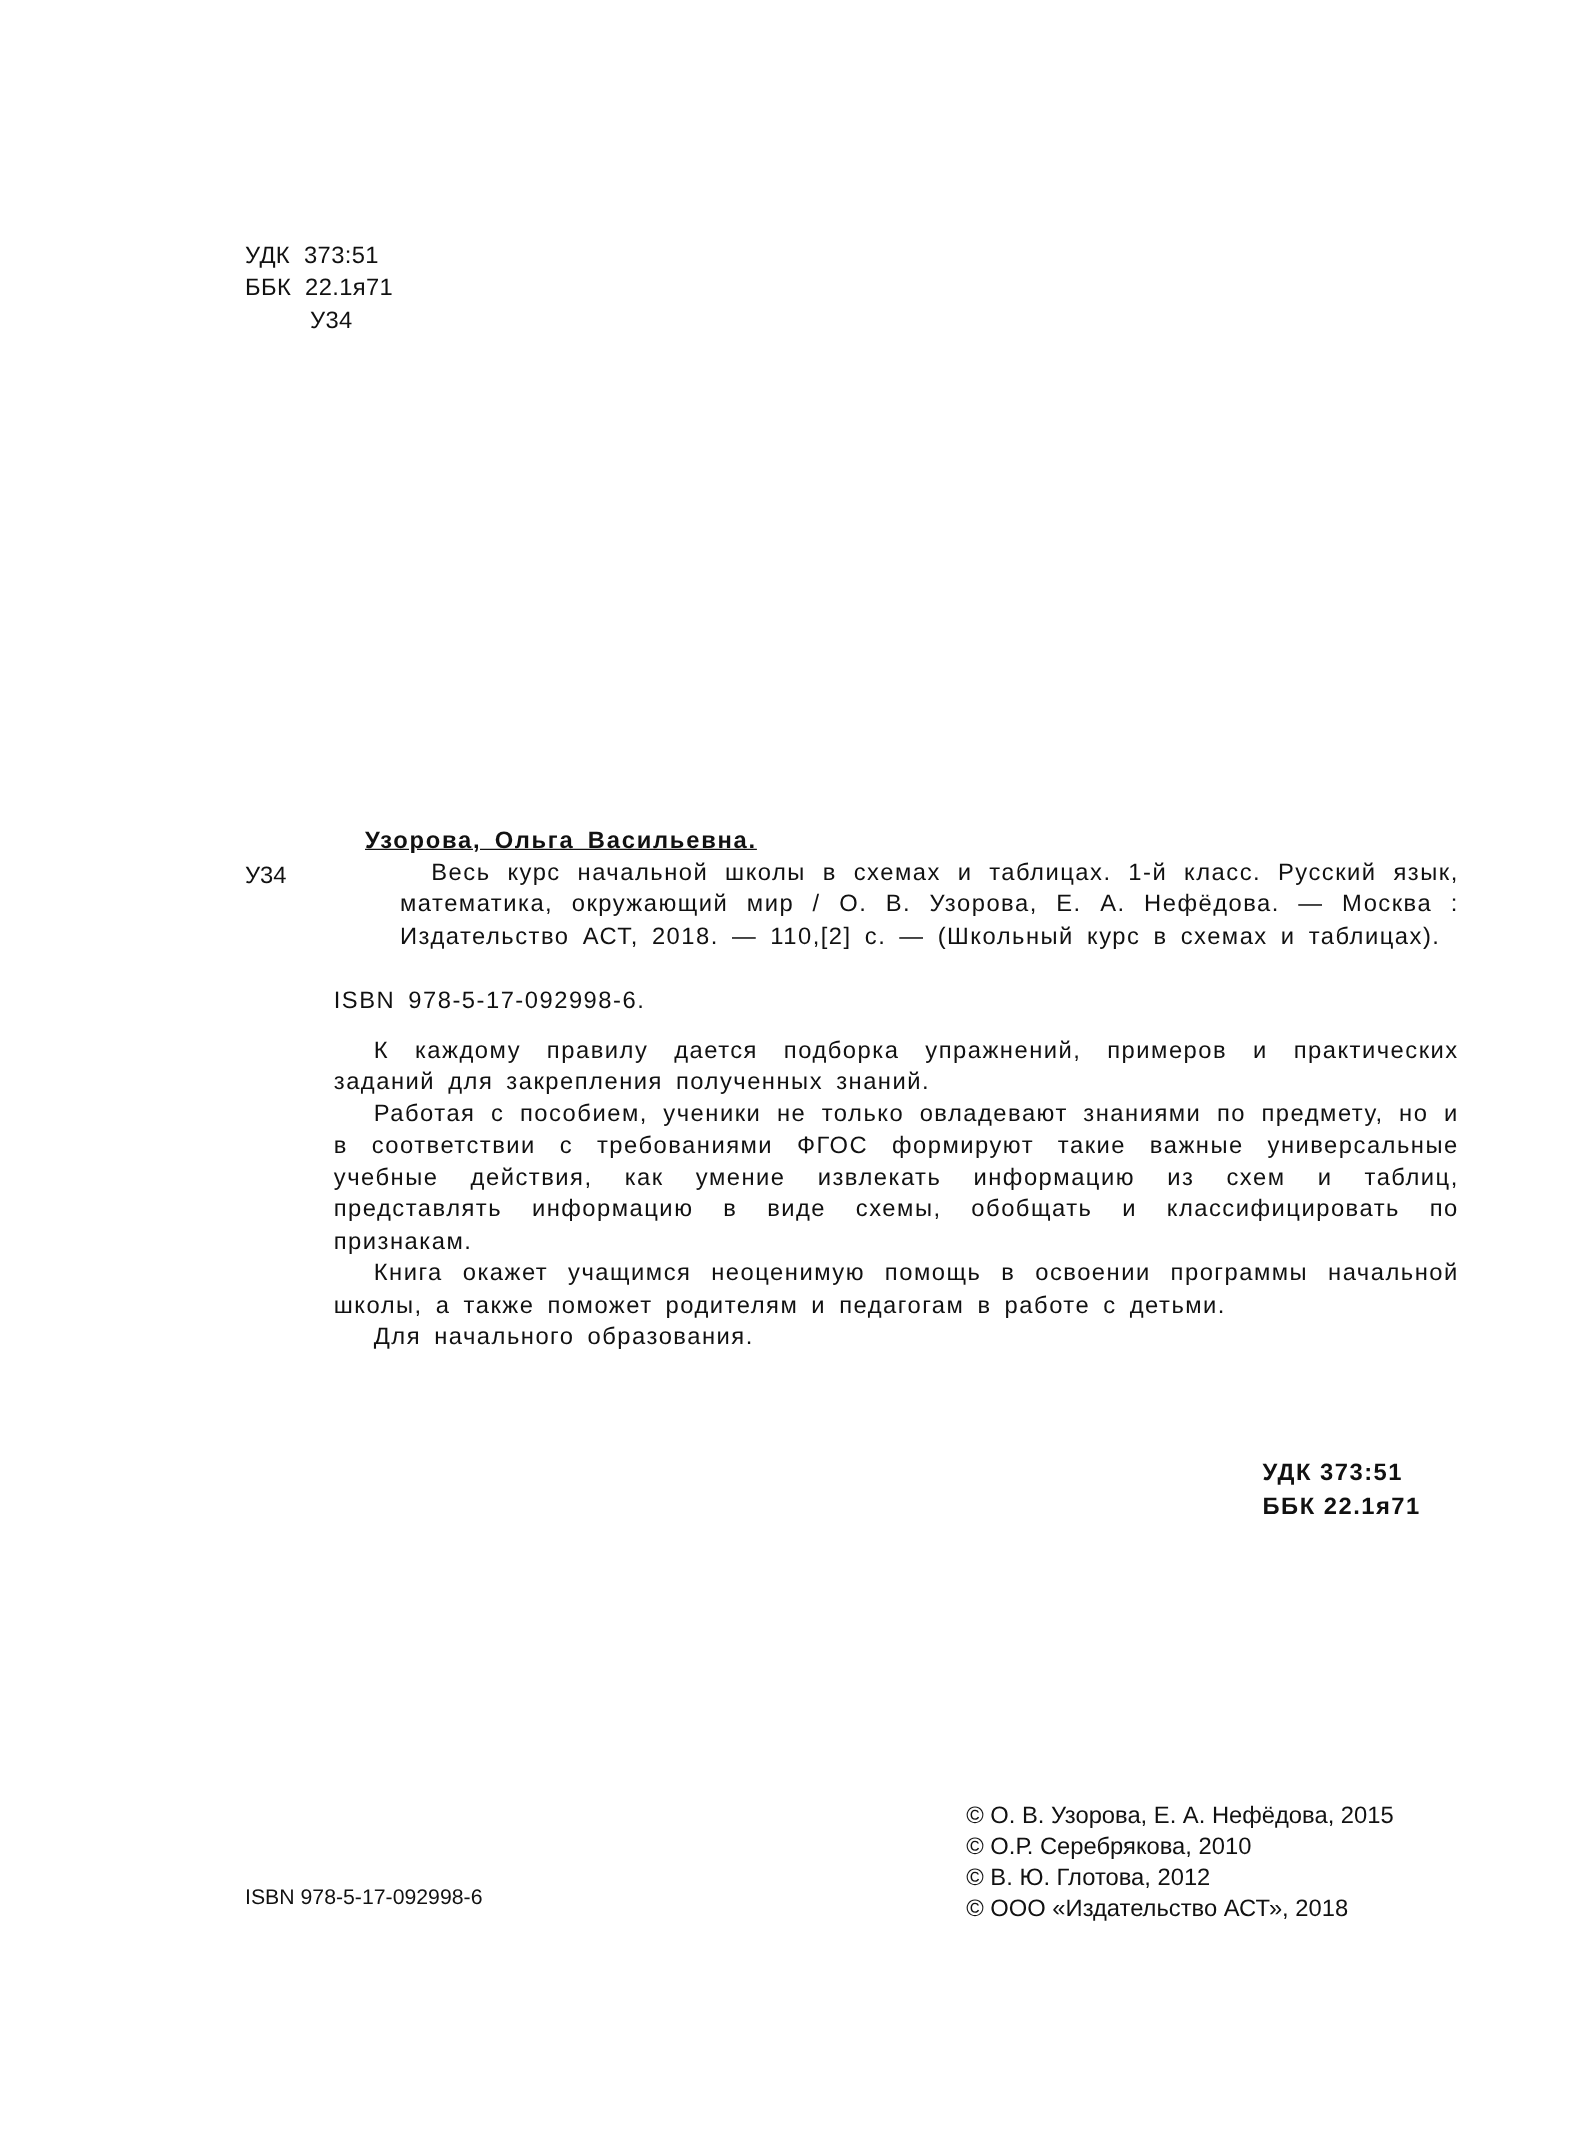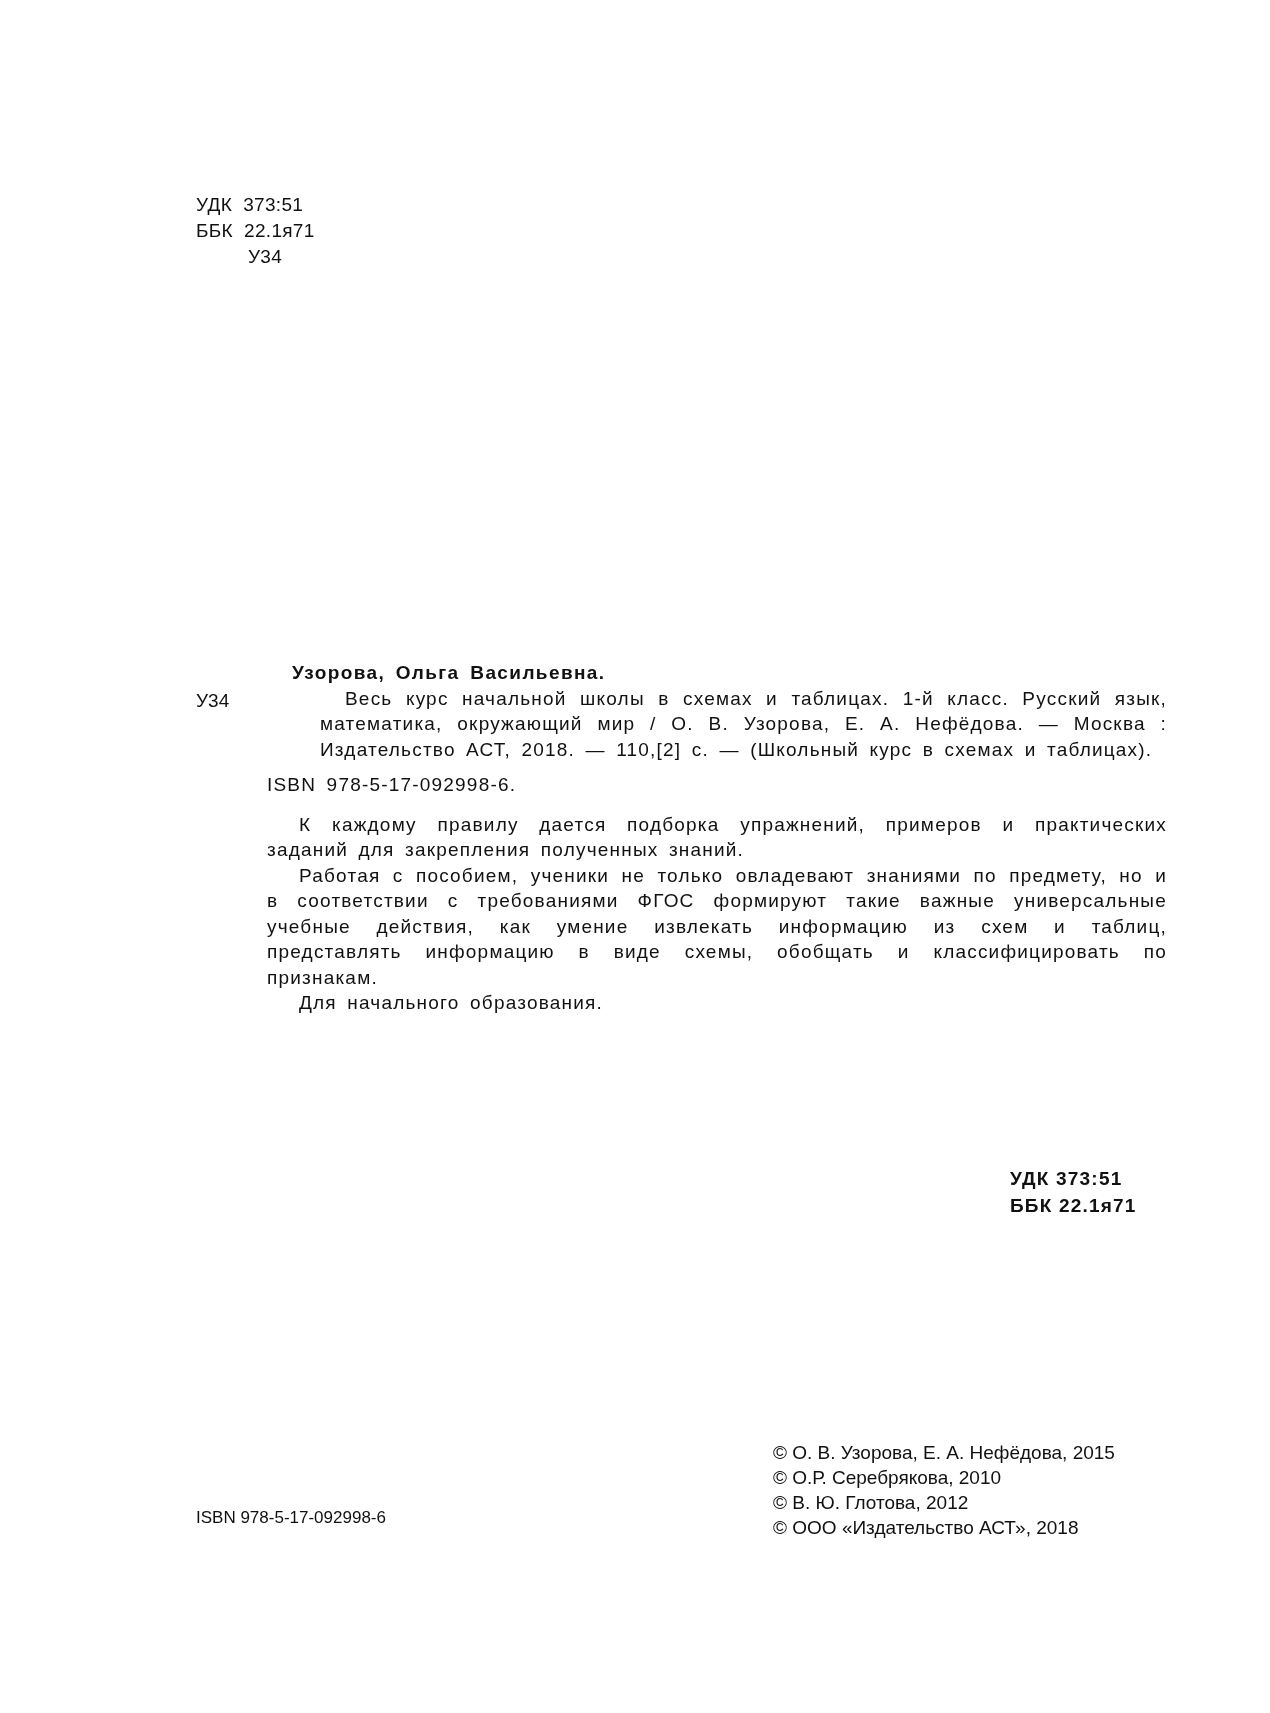--- a/index.html
+++ b/index.html
@@ -8,23 +8,23 @@
       font-family: "Liberation Sans", "DejaVu Sans", sans-serif;
       color: #111111;
     }
     .abs { position: absolute; }
     .topcodes { left: 196px; top: 192px; font-size: 19px; line-height: 26px; letter-spacing: 0.3px; }
     .topcodes .code-line { white-space: pre; }
     .topcodes .author-mark { padding-left: 52px; }
 
     .card-mark { left: 196px; top: 690px; font-size: 19px; }
     .card { left: 292px; top: 660px; width: 875px; font-size: 19px; line-height: 25.5px; letter-spacing: 1.2px; word-spacing: 4px; }
-    .card .author { font-weight: bold; letter-spacing: 1.4px; }
+    .card .author { font-weight: bold; letter-spacing: 1.4px; text-decoration: underline; }
     .card p { margin: 0; text-align: justify; text-align-last: left; }
-    .card .isbn { margin-top: 10px; }
+    .card .isbn { margin-top: 26px; }
     .card .annot { margin-top: 14px; }
     .card .annot p { text-indent: 32px; }
     .card .bib { text-indent: 0; }
 
     .bottomcodes { left: 1010px; top: 1165px; font-size: 19px; line-height: 27px; font-weight: bold; letter-spacing: 1.2px; }
     .bottomcodes div { white-space: pre; }
 
     .isbn-bottom { left: 196px; top: 1508px; font-size: 17px; }
     .copyrights { left: 773px; top: 1440px; font-size: 19px; line-height: 25px; }
     .copyrights div { white-space: nowrap; }
@@ -40,20 +40,21 @@
 
 <div class="abs card-mark">У34</div>
 
 <div class="abs card">
   <div class="author">Узорова, Ольга Васильевна.</div>
   <p class="bib" style="text-indent:0;margin-left:28px;"><span>Весь курс начальной школы в схемах и таблицах. 1-й класс. Русский язык, математика, окружающий мир / О. В. Узорова, Е. А. Нефёдова. — Москва : Издательство АСТ, 2018. — 110,[2] с. — (Школьный курс в схемах и таблицах).</span></p>
   <p class="isbn" style="margin-left:-25px;">ISBN 978-5-17-092998-6.</p>
   <div class="annot" style="margin-left:-25px;">
     <p>К каждому правилу дается подборка упражнений, примеров и практических заданий для закрепления полученных знаний.</p>
     <p>Работая с пособием, ученики не только овладевают знаниями по предмету, но и в соответствии с требованиями ФГОС формируют такие важные универсальные учебные действия, как умение извлекать информацию из схем и таблиц, представлять информацию в виде схемы, обобщать и классифицировать по признакам.</p>
+    <p>Книга окажет учащимся неоценимую помощь в освоении программы начальной школы, а также поможет родителям и педагогам в работе с детьми.</p>
     <p>Для начального образования.</p>
   </div>
 </div>
 
 <div class="abs bottomcodes">
   <div>УДК 373:51</div>
   <div>ББК 22.1я71</div>
 </div>
 
 <div class="abs isbn-bottom">ISBN 978-5-17-092998-6</div>

